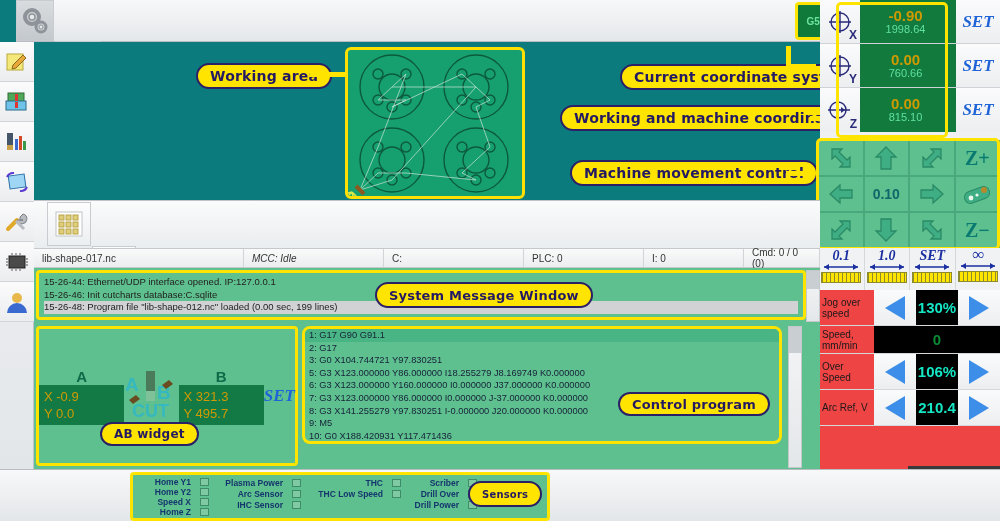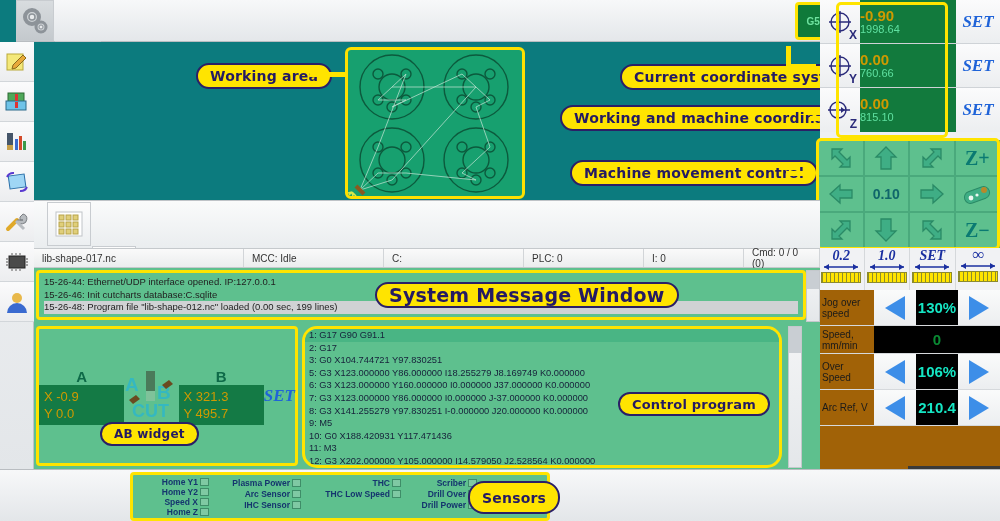--- a/index.html
+++ b/index.html
@@ -43,21 +43,21 @@
     display:flex; align-items:center; justify-content:center;
     padding:2px 12px; white-space:nowrap;
     font-family:"DejaVu Sans", sans-serif;
   }
 
   
   #coordPanel { left:820px; top:0; width:180px; height:140px; background:#eef0f2; }
   .axis-row { height:44px; border-bottom:1px solid #cfd3d7; display:flex; align-items:stretch; background:linear-gradient(#fbfbfc,#eceef0);}
   .axis-icon { width:40px; display:flex;align-items:center;justify-content:center; position:relative;}
   .axis-letter { position:absolute; right:3px; bottom:1px; font-size:12px; font-weight:bold; color:#2a2a7a;}
-  .axis-val { flex:1; background:#127a3d; display:flex;flex-direction:column; align-items:flex-start; justify-content:center; padding-right:5px;}
+  .axis-val { flex:1; background:#127a3d; display:flex;flex-direction:column; align-items:center; justify-content:center; padding-right:5px;}
   .axis-work { color:#cf9a00; font-size:15px; font-weight:bold; line-height:15px;}
   .axis-mach { color:#5fe0a0; font-size:11px; line-height:13px;}
   .setbtn { width:44px; display:flex;align-items:center;justify-content:center;
      color:#1f63d8; font-style:italic; font-weight:bold; font-size:17px;
      font-family:"Liberation Serif", serif; background:linear-gradient(#fbfbfc,#eceef0);}
 
   
   #jogpad { left:818px; top:140px; width:182px; height:108px; background:#5ec08e; display:grid;
      grid-template-columns:repeat(4,1fr); grid-template-rows:repeat(3,1fr); }
   .jogcell { border:1px solid #4aa97c; display:flex;align-items:center;justify-content:center; }
@@ -65,21 +65,21 @@
   .jogstep { color:#10666a; font-weight:bold; font-size:14px; }
 
   
   #stepstrip { left:818px; top:248px; width:182px; height:42px; display:flex; background:#f1f2f4;}
   .stepcell { flex:1; border-left:1px solid #d5d8db; display:flex; flex-direction:column; align-items:center; justify-content:flex-start;}
   .stepcell .lbl { font-family:"Liberation Serif",serif; font-style:italic; font-weight:bold; color:#1a2fa0; font-size:14px; line-height:15px;}
   .ruler { width:40px;height:11px;background:#ffe400;border:1px solid #8d8b2c; margin-top:1px;
      background-image:repeating-linear-gradient(to right,#8d8b2c 0 1px, transparent 1px 4px);}
 
   
-  #params { left:818px; top:290px; width:182px; height:180px; background:#a16207;}
+  #params { left:818px; top:290px; width:182px; height:180px; background:#ef4444;}
   .prow { display:flex; height:36px; border-bottom:1px solid #d6d9dc; }
   .pname { width:56px; font-size:10px; color:#1a1a1a; display:flex;align-items:center; padding-left:4px; line-height:11px;}
   .pminus,.pplus { width:42px; display:flex;align-items:center;justify-content:center; background:linear-gradient(#fafbfb,#eceef0);}
   .pval { flex:1; background:#000; color:#15e6c4; font-weight:bold; font-size:15px;
      display:flex;align-items:center;justify-content:center;}
   .pval.green { color:#0a8a33; }
   .pval.dark { background:#3a3a3a; }
   .tri-l,.tri-r { width:0;height:0;border-top:12px solid transparent;border-bottom:12px solid transparent;}
   .tri-l { border-right:20px solid #3d8ee8; }
   .tri-r { border-left:20px solid #3d8ee8; }
@@ -96,31 +96,31 @@
   .msgline { font-size:9.5px; color:#222; line-height:12.5px; }
   .msgline.sel { background:#d0d2d4; }
 
   
   #abwidget { left:36px; top:326px; width:262px; height:140px;
      background:#5ec08e; border:3px solid #ffe400; border-radius:4px;}
   .abcol-lbl { color:#0e6a48; font-weight:bold; font-size:15px; text-align:center;}
   .abbox { background:#147a45; color:#cf9a00; font-size:13px; padding:3px 5px; line-height:17px;}
 
   
-  #proglist { left:302px; top:326px; width:480px; height:142px;
-     background:#5ec08e; border:3px solid #ffe400; border-radius:15px; overflow:hidden;}
+  #proglist { left:302px; top:326px; width:480px; height:118px;
+     background:#5ec08e; border:3px solid #ffe400; border-radius:8px; overflow:hidden;}
   .gline { font-size:9.3px; color:#16203a; line-height:12.6px; padding-left:4px; font-family:"Liberation Sans",sans-serif;}
   .gline.sel { background:#49b584; }
 
   
   #sensors { left:130px; top:472px; width:420px; height:49px;
      background:#5ec08e; border:3px solid #ffe400; border-radius:4px; }
   .sgrid { display:flex; height:100%; padding:2px 4px; }
   .scol { display:flex; flex-direction:column; }
-  .srow { display:flex; align-items:center; justify-content:flex-end; gap:2px; height:11px; }
+  .srow { display:flex; align-items:center; justify-content:flex-end; gap:9px; height:11px; }
   .slbl { font-size:8.5px; font-weight:bold; color:#15356e; }
   .sled { width:9px;height:8px;background:#7fc9a3;border:1px solid #3f8d68;}
 
   
   #bottombar { left:0; top:469px; width:1000px; height:52px;
      background:linear-gradient(#f7f8f9,#e3e6e9); border-top:1px solid #b9bdc1;}
   .g5x { color:#1f63d8; font-style:italic; font-weight:bold; font-family:"Liberation Serif",serif; font-size:15px;}
   .x0lbl { color:#4aa3ef; font-weight:bold; font-size:14px; font-family:"DejaVu Sans",sans-serif;}
 </style>
 </head>
@@ -462,21 +462,21 @@
       </svg>
     </div>
   <div class="jogcell">
       <span class="zlbl">Z−</span>
     </div>
 </div>
 <div class="abs" style="left:816px;top:138px;width:184px;height:112px;border:3px solid #ffe400;border-radius:5px;pointer-events:none;"></div>
 
 <div class="abs" id="stepstrip">
   <div class="stepcell">
-    <span class="lbl">0.2</span>
+    <span class="lbl">0.1</span>
     <svg width="38" height="8" viewBox="0 0 38 8">
         <path d="M2 4h34" stroke="#1a2fa0" stroke-width="1.6"></path>
         <path d="M2 4l5-3v6zM36 4l-5-3v6z" fill="#1a2fa0"></path>
       </svg>
     <div class="ruler"></div>
   </div>
   <div class="stepcell">
     <span class="lbl">1.0</span>
     <svg width="38" height="8" viewBox="0 0 38 8">
         <path d="M2 4h34" stroke="#1a2fa0" stroke-width="1.6"></path>
@@ -621,34 +621,34 @@
         <path d="M8 1l-7 6 7 6z" fill="#4aa3ef"></path>
       </svg>
   </div>
 </div>
 <div class="tb-btn abs" style="left:735px;top:202px;width:44px;height:44px;">
   
 </div>
 
 <div class="abs" id="statusbar">
   <div class="sfield" style="width:210px;">lib-shape-017.nc</div>
-  <div class="sfield" style="width:140px;">MCC: Idle</div>
+  <div class="sfield" style="width:140px;font-style:italic;">MCC: Idle</div>
   <div class="sfield" style="width:140px;">C:</div>
   <div class="sfield" style="width:120px;">PLC: 0</div>
   <div class="sfield" style="width:100px;">I: 0</div>
   <div class="sfield" style="flex:1;">Cmd:  0 / 0 (0)</div>
 </div>
 
 <div class="abs" style="left:34px;top:268px;width:786px;height:56px;background:#5ec08e;"></div>
 <div class="abs" id="msgwin">
   <div class="msgline">15-26-44: Ethernet/UDP interface opened. IP:127.0.0.1</div>
   <div class="msgline">15-26-46: Init cutcharts database:C.sqlite</div>
   <div class="msgline sel">15-26-48: Program file "lib-shape-012.nc" loaded (0.00 sec, 199 lines)</div>
 </div>
-<div class="abs callout" style="left:375px;top:282px;height:26px;font-size:19px;">System Message Window</div>
+<div class="abs callout" style="left:375px;top:282px;height:26px;font-size:13px;">System Message Window</div>
 <div class="abs" style="left:806px;top:270px;width:14px;height:52px;background:linear-gradient(#f4f5f6,#e4e7ea);border:1px solid #c4c8cc;">
   <div style="width:100%;height:18px;background:#c9ced3;"></div>
 </div>
 
 <div class="abs" style="left:34px;top:324px;width:786px;height:146px;background:#5ec08e;"></div>
 
 <div class="abs" id="abwidget">
   <div style="display:flex;height:100%;align-items:center;">
     <div style="width:88px;">
       <div class="abcol-lbl">A</div>
@@ -753,13 +753,13 @@
           <span class="slbl">Drill Over</span>
           <span class="sled"></span>
         </div>
       <div class="srow">
           <span class="slbl">Drill Power</span>
           <span class="sled"></span>
         </div>
     </div>
   </div>
 </div>
-<div class="abs callout" style="left:468px;top:481px;height:33px;font-size:14px;">Sensors</div>
+<div class="abs callout" style="left:468px;top:481px;height:26px;font-size:10px;">Sensors</div>
 
 </body></html>

